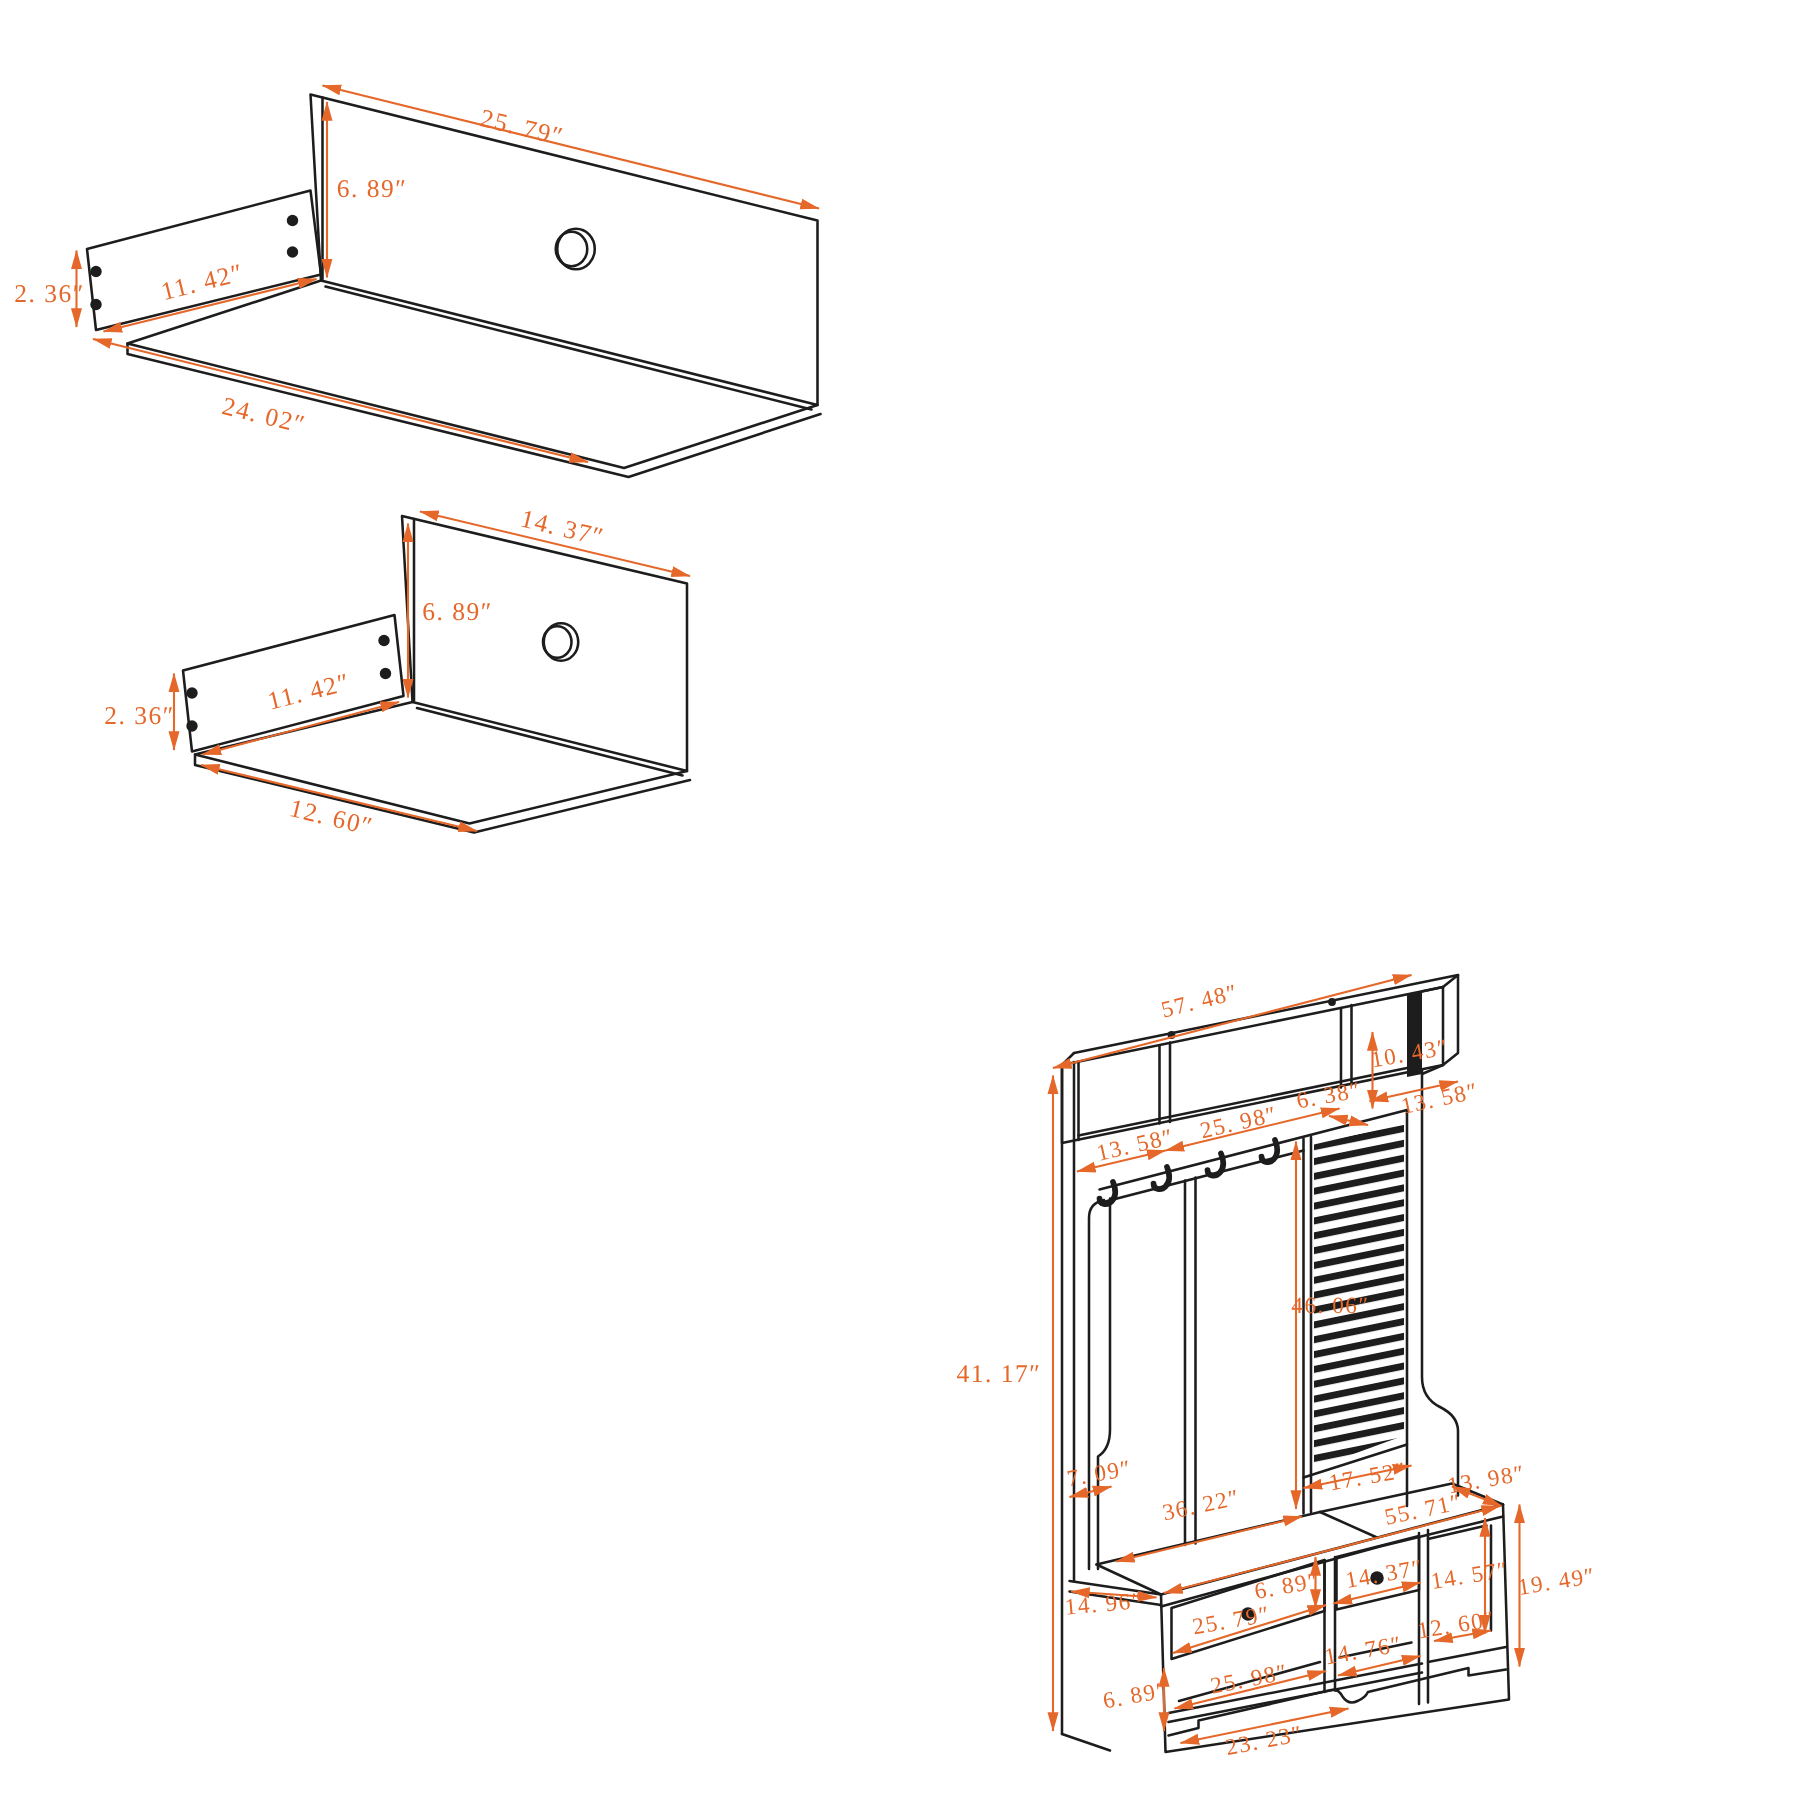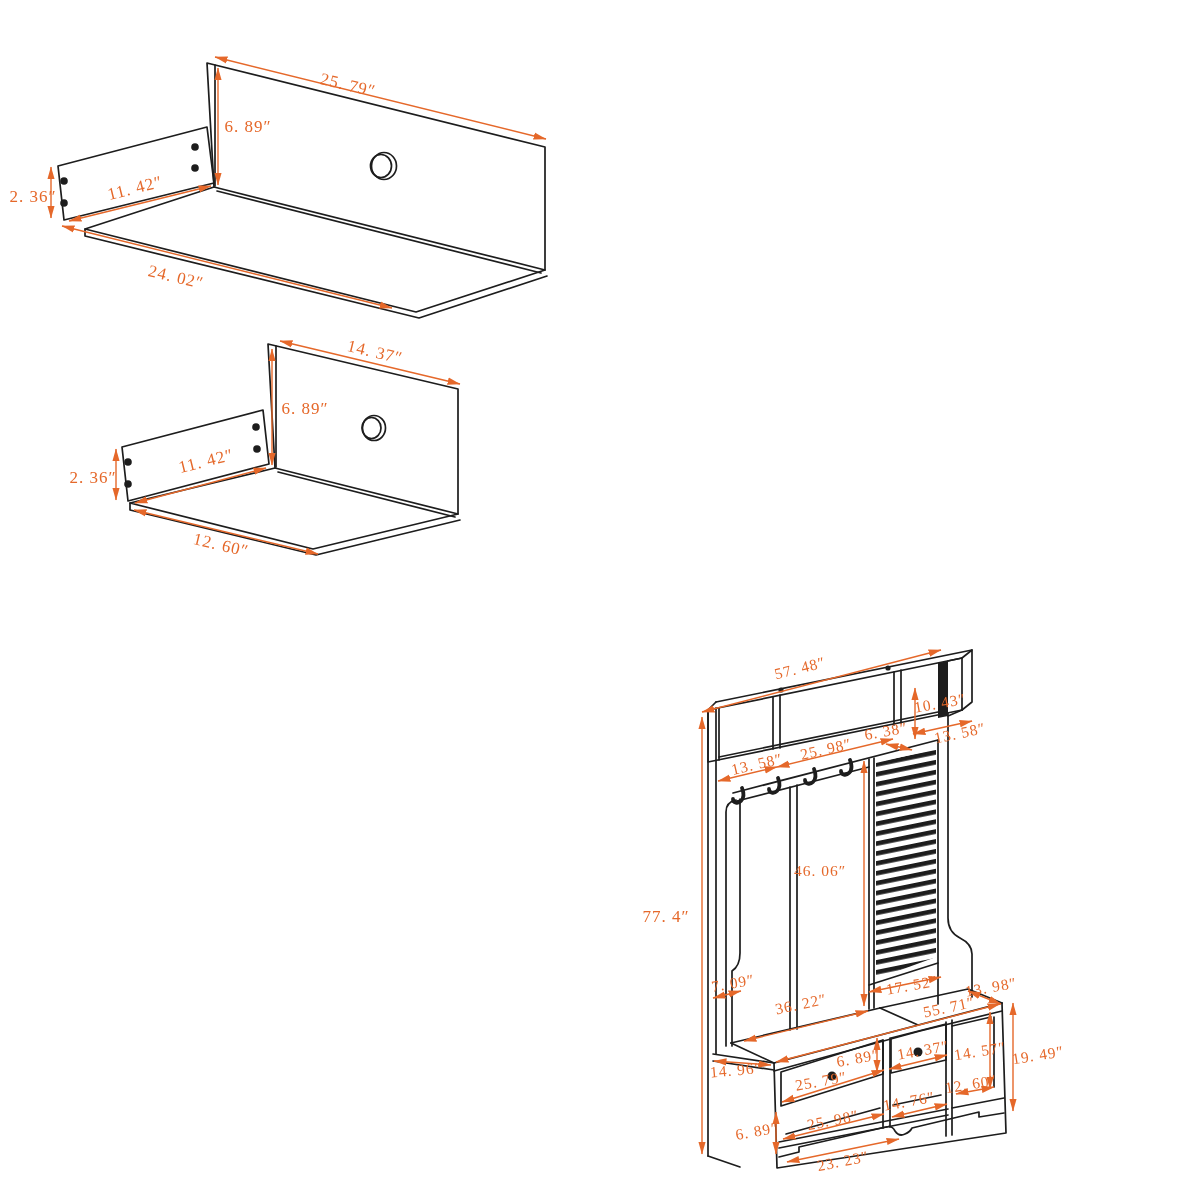--- a/index.html
+++ b/index.html
@@ -180,22 +180,22 @@
     <span class="dim-label s-big" style="left:206px;top:461px;--r:-14deg">11. 42″</span>
     <span class="dim-label s-big" style="left:93px;top:477px">2. 36″</span>
     <span class="dim-label s-big" style="left:221px;top:545px;--r:13.5deg">12. 60″</span>
 
     <span class="dim-label s-mid" style="left:800px;top:668px;--r:-14deg">57. 48″</span>
     <span class="dim-label s-mid" style="left:940px;top:703px;--r:-10deg">10. 43″</span>
     <span class="dim-label s-mid" style="left:886px;top:731px;--r:-10deg">6. 38″</span>
     <span class="dim-label s-mid" style="left:826px;top:749px;--r:-13deg">25. 98″</span>
     <span class="dim-label s-mid" style="left:757px;top:764px;--r:-13deg">13. 58″</span>
     <span class="dim-label s-mid" style="left:960px;top:733px;--r:-12deg">13. 58″</span>
-    <span class="dim-label s-big" style="left:666px;top:916px">77. 4″</span>
-    <span class="dim-label s-mid" style="left:820px;top:871px">46. 06″</span>
+    <span class="dim-label s-big" style="left:666px;top:916px">41. 17″</span>
+    <span class="dim-label s-mid" style="left:887px;top:871px">46. 06″</span>
     <span class="dim-label s-mid" style="left:733px;top:983px;--r:-10deg">7. 09″</span>
     <span class="dim-label s-mid" style="left:801px;top:1004px;--r:-12deg">36. 22″</span>
     <span class="dim-label s-mid" style="left:912px;top:985px;--r:-10deg">17. 52″</span>
     <span class="dim-label s-mid" style="left:949px;top:1007px;--r:-12deg">55. 71″</span>
     <span class="dim-label s-mid" style="left:991px;top:987px;--r:-10deg">13. 98″</span>
     <span class="dim-label s-mid" style="left:736px;top:1070px;--r:-5deg">14. 96″</span>
     <span class="dim-label s-mid" style="left:858px;top:1058px;--r:-10deg">6. 89″</span>
     <span class="dim-label s-mid" style="left:821px;top:1081px;--r:-10deg">25. 79″</span>
     <span class="dim-label s-mid" style="left:923px;top:1050px;--r:-10deg">14. 37″</span>
     <span class="dim-label s-mid" style="left:980px;top:1051px;--r:-9deg">14. 57″</span>

